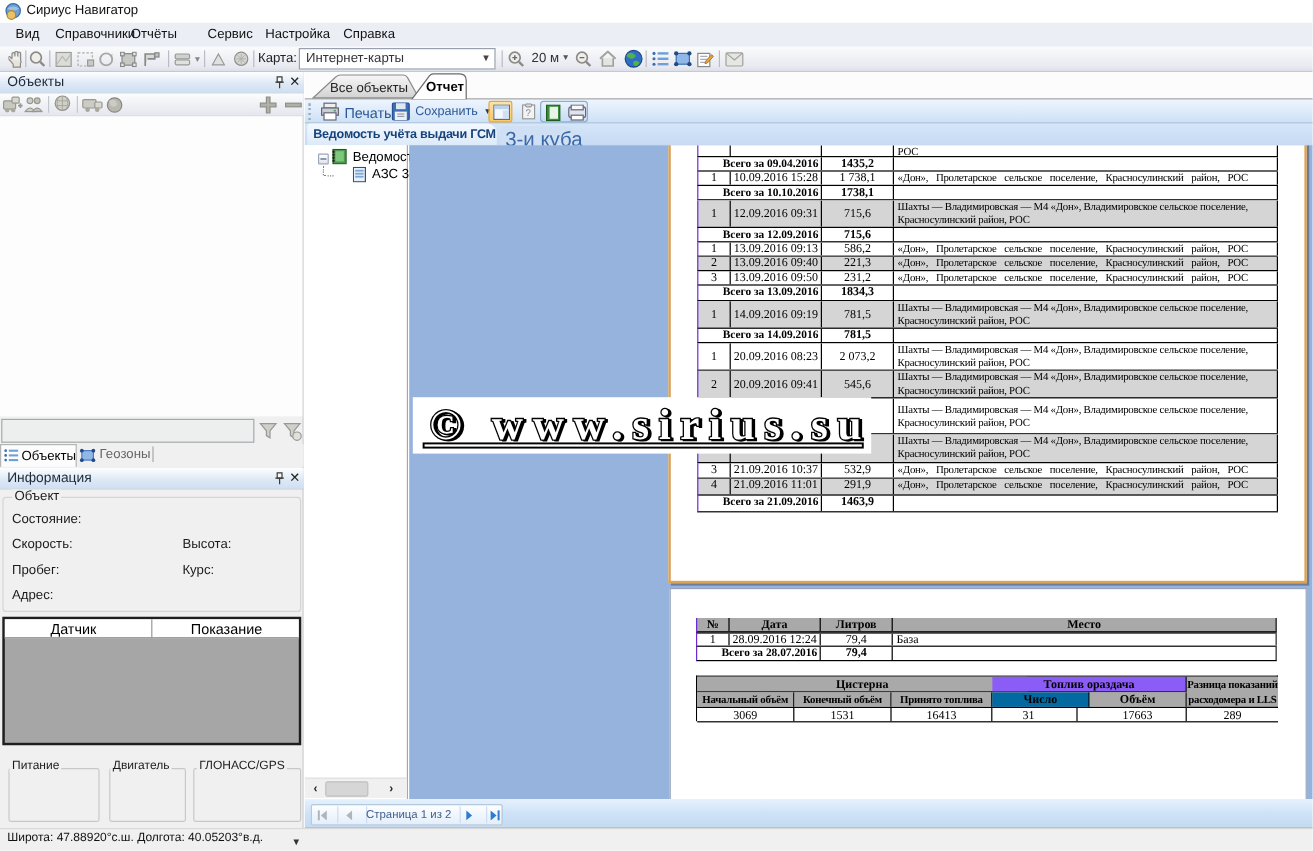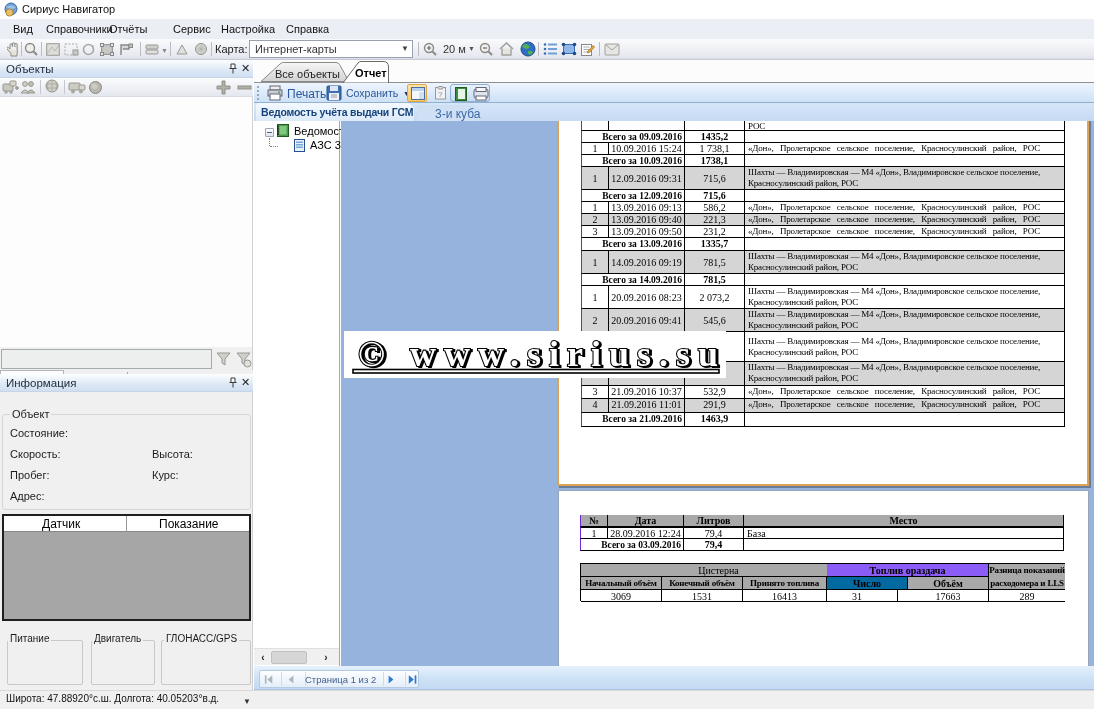--- a/index.html
+++ b/index.html
@@ -243,21 +243,21 @@
         <rect x="2.5" y="2.5" width="11" height="9" fill="#8fb8e8" stroke="#3c6eb4"></rect>
         <circle cx="2.5" cy="2.5" r="1.8" fill="#204a87"></circle>
           <circle cx="13.5" cy="2.5" r="1.8" fill="#204a87"></circle>
         <circle cx="2.5" cy="11.5" r="1.8" fill="#204a87"></circle>
           <circle cx="13.5" cy="11.5" r="1.8" fill="#204a87"></circle>
       </svg>
       <span style="position:absolute;left:18px;top:1px;color:#666">Геозоны</span>
     </div>
     <span style="position:absolute;left:127px;top:2px;width:1px;height:13px;background:#aaa"></span>
   </div>
-  <div class="dockhdr" style="top:374px">
+  <div class="dockhdr" style="top:390px">
       <span class="t">Информация</span>
     <svg style="position:absolute;left:228px;top:3px" width="10" height="12" viewBox="0 0 10 12">
         <path d="M3 1 h4 v4.5 h-4z" fill="#f8f8f8" stroke="#3a3a3a"></path>
         <line x1="1.5" y1="5.5" x2="8.5" y2="5.5" stroke="#3a3a3a"></line>
         <line x1="5" y1="5.5" x2="5" y2="10.5" stroke="#3a3a3a"></line>
       </svg>
     <span style="position:absolute;left:241px;top:2px;font-size:11px;color:#222">✕</span>
   </div>
   <div class="abs" style="left:2px;top:414px;width:249px;height:96px;border:1px solid #d5d5d5;border-radius:3px;"></div>
   <span class="info-label" style="left:10px;top:408px;background:#f0f0f0;padding:0 2px">Объект</span>
@@ -341,21 +341,21 @@
         <rect x="3" y="0.5" width="10" height="4" fill="#f8f8f8" stroke="#667"></rect>
         <rect x="3" y="9" width="10" height="4" fill="#fff" stroke="#667"></rect>
       </svg>
     </div>
   </div>
 
   <div class="abs" id="rtabs">
     <div style="position:absolute;left:2px;top:0;width:158px;height:18px;background:linear-gradient(#f4f9ff,#dceaf8);border-radius:3px 8px 0 0;"></div>
     <span style="position:absolute;left:7px;top:3px;font-size:10.5px;font-weight:bold;letter-spacing:-0.2px;color:#16437d">Ведомость учёта выдачи ГСМ</span>
     <div style="position:absolute;left:163px;top:2px;width:62px;height:16px;background:#d0e0f4;border-radius:3px 8px 0 0;"></div>
-    <span style="position:absolute;left:181px;top:4px;font-size:12px;color:#3b68a8">3-и куба</span>
+    <span style="position:absolute;left:167px;top:4px;font-size:17px;color:#3b68a8">3-и куба</span>
   </div>
 
   <div class="abs" id="treepanel">
     <div style="position:absolute;left:11px;top:7px;width:9px;height:9px;border:1px solid #9aa5b5;background:linear-gradient(#fff,#dfe4ec);border-radius:1px;">
       <span style="position:absolute;left:1px;top:3px;width:5px;height:1px;background:#45618c"></span>
     </div>
     <svg style="position:absolute;left:22px;top:3px" width="13" height="13" viewBox="0 0 13 13">
       <rect x="1.5" y="0.5" width="11" height="12" fill="#4e9a4e" stroke="#1e5c1e"></rect>
       <rect x="3.5" y="2" width="7" height="8.5" fill="#7fc97f"></rect>
       <circle cx="2" cy="2.5" r="1" fill="#222"></circle>
@@ -397,34 +397,34 @@
     <div style="position:absolute;left:216px;top:-2px;width:532px;height:367px;background:#fff;border:2px solid #dda255;border-top:none;box-shadow:2px 2px 0 rgba(70,80,100,.55);"></div>
 
     <div style="position:absolute;left:240px;top:0;width:485px;">
       <div class="trow" style="top:0;height:10px">
           <div class="c c1"></div>
           <div class="c c2"></div>
           <div class="c c3"></div>
           <div class="c c4">РОС</div>
         </div>
       <div class="trow" style="top:10px;height:12px">
-          <div class="c cA">Всего за 09.09.2016</div>
+          <div class="c cA">Всего за 09.04.2016</div>
           <div class="c cB">1435,2</div>
           <div class="c cC"></div>
         </div>
       <div class="trow" style="top:22px;height:12px">
           <div class="c c1">1</div>
-          <div class="c c2">10.09.2016 15:24</div>
+          <div class="c c2">10.09.2016 15:28</div>
           <div class="c c3">1 738,1</div>
           <div class="c c4">
             <span class="jl">«Дон», Пролетарское сельское поселение, Красносулинский район, РОС</span>
           </div>
         </div>
       <div class="trow" style="top:34px;height:12px">
-          <div class="c cA">Всего за 10.09.2016</div>
+          <div class="c cA">Всего за 10.10.2016</div>
           <div class="c cB">1738,1</div>
           <div class="c cC"></div>
         </div>
       <div class="trow gray" style="top:46px;height:23px">
           <div class="c c1" style="line-height:23px">1</div>
           <div class="c c2" style="line-height:23px">12.09.2016 09:31</div>
           <div class="c c3" style="line-height:23px">715,6</div>
           <div class="c c4"><span class="jl">Шахты — Владимировская — М4 «Дон», Владимировское сельское поселение,</span>Красносулинский район, РОС</div>
         </div>
       <div class="trow" style="top:69px;height:12px">
@@ -451,21 +451,21 @@
       <div class="trow" style="top:105px;height:12px">
           <div class="c c1">3</div>
           <div class="c c2">13.09.2016 09:50</div>
           <div class="c c3">231,2</div>
           <div class="c c4">
             <span class="jl">«Дон», Пролетарское сельское поселение, Красносулинский район, РОС</span>
           </div>
         </div>
       <div class="trow" style="top:117px;height:13px">
           <div class="c cA">Всего за 13.09.2016</div>
-          <div class="c cB">1335,7</div>
+          <div class="c cB">1834,3</div>
           <div class="c cC"></div>
         </div>
       <div class="trow gray" style="top:130px;height:23px">
           <div class="c c1" style="line-height:23px">1</div>
           <div class="c c2" style="line-height:23px">14.09.2016 09:19</div>
           <div class="c c3" style="line-height:23px">781,5</div>
           <div class="c c4"><span class="jl">Шахты — Владимировская — М4 «Дон», Владимировское сельское поселение,</span>Красносулинский район, РОС</div>
         </div>
       <div class="trow" style="top:153px;height:12px">
           <div class="c cA">Всего за 14.09.2016</div>
@@ -536,29 +536,29 @@
           <div class="c c3">Литров</div>
           <div class="c c4" style="text-align:center;padding:0;font-size:10px;letter-spacing:0">Место</div>
         </div>
       <div class="trow" style="top:12px;height:12px;width:484px;border-top:1px solid #000">
           <div class="c c1">1</div>
           <div class="c c2">28.09.2016 12:24</div>
           <div class="c c3">79,4</div>
           <div class="c c4" style="font-size:10px;letter-spacing:0">База</div>
         </div>
       <div class="trow" style="top:24px;height:12px;width:484px">
-          <div class="c cA">Всего за 03.09.2016</div>
+          <div class="c cA">Всего за 28.07.2016</div>
           <div class="c cB">79,4</div>
           <div class="c cC"></div>
         </div>
     </div>
 
     <div class="tbl" style="left:239px;top:442px;width:485px;height:38px;font-size:11px;">
       <div style="position:absolute;left:0;top:0;width:484px;height:13px;border-bottom:1px solid #000;" class="hdr2">
-        <div class="t2c" style="left:0;width:276px;font-weight:normal;background:#a9a9a9">Цистерна</div>
+        <div class="t2c" style="left:0;width:276px;font-weight:bold;background:#a9a9a9">Цистерна</div>
         <div class="t2c" style="left:246px;width:162px;font-weight:bold;background:#8b5cf6">Топлив ораздача</div>
       </div>
       <div style="position:absolute;left:0;top:13px;width:484px;height:13px;border-bottom:1px solid #000;" class="hdr2">
         <div class="t2c" style="left:0;width:81px;font-weight:bold;background:#a9a9a9;font-size:9px;letter-spacing:-0.2px">Начальный объём</div>
         <div class="t2c" style="left:81px;width:81px;font-weight:bold;background:#a9a9a9;font-size:9px;letter-spacing:-0.2px">Конечный объём</div>
         <div class="t2c" style="left:162px;width:84px;font-weight:bold;background:#a9a9a9;font-size:9px;letter-spacing:-0.2px">Принято топлива</div>
         <div class="t2c" style="left:246px;width:81px;font-weight:bold;background:#0369a1">Число</div>
         <div class="t2c" style="left:327px;width:81px;font-weight:bold;background:#a9a9a9">Объём</div>
       </div>
       <div style="position:absolute;left:408px;top:0;width:76px;height:26px;border-bottom:1px solid #000;background:#a9a9a9;text-align:center;font-weight:bold;font-family:'Liberation Serif',serif;line-height:13px;font-size:9px;letter-spacing:-0.2px;">Разница показаний<br>расходомера и LLS</div>

